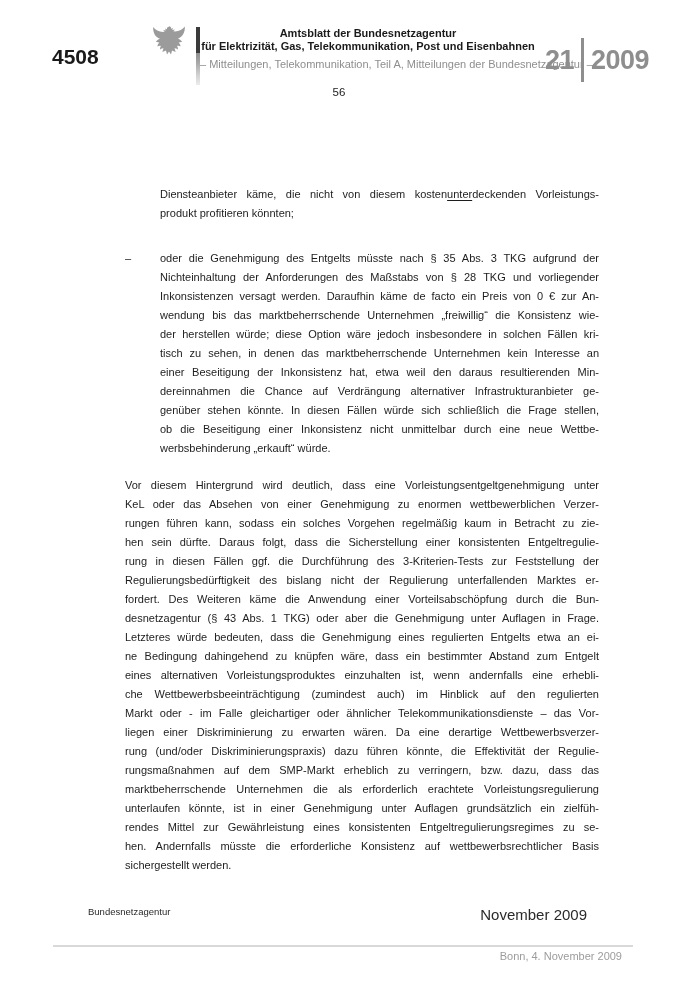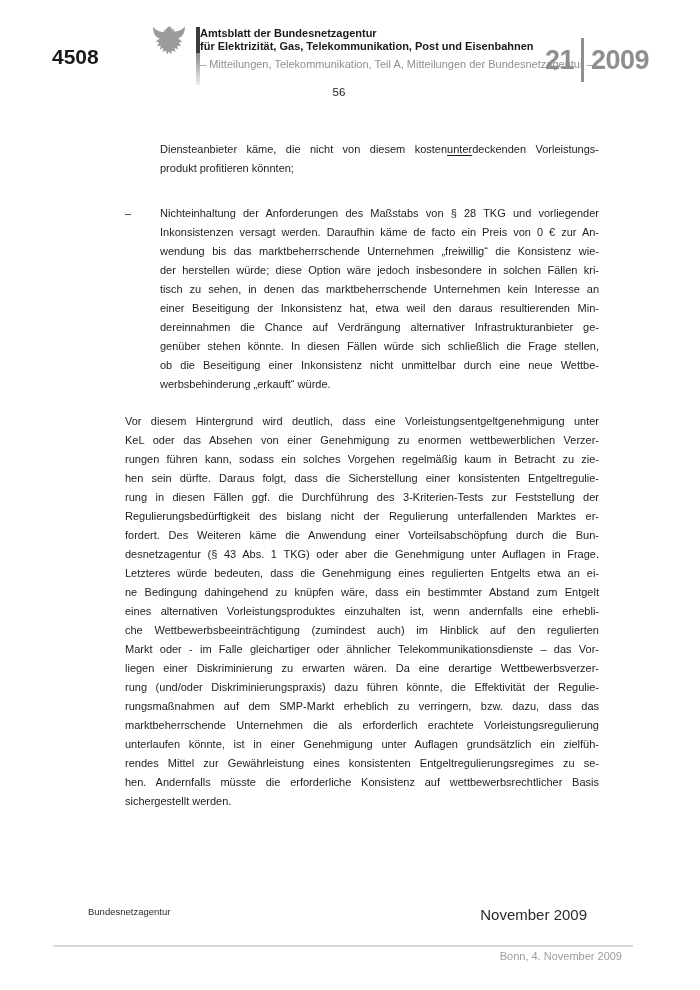--- a/index.html
+++ b/index.html
@@ -19,20 +19,21 @@
     font-size:21px; font-weight:bold; 
     color:#1a1a1a;
   }
   .eagle { position:absolute; left:149px; top:21px; width:40px; height:42px; }
   .vbar {
     position:absolute; left:196px; top:27px; width:4px; height:58px;
     background:linear-gradient(to bottom,#3a3a3a 0%,#3a3a3a 45%,#8f8f8f 45%,#a8a8a8 62%,#d0d0d0 82%,#ececec 100%);
   }
   .masthead {
     position:absolute; left:200px; top:27px; width:336px;
+    text-align:center;
   }
   .masthead .t1, .masthead .t2 {
     font-size:11px; font-weight:bold; line-height:12.5px; color:#1a1a1a;
     white-space:nowrap;
   }
   .masthead .sub {
     margin-top:6px; font-size:11px; line-height:13px; color:#8e8e8e;
     white-space:nowrap;
   }
   .issue {
@@ -44,21 +45,21 @@
   .issue-bar { width:3px; height:44px; background:#8e8e8e; }
   .pageno {
     position:absolute; left:0; top:86px; width:678px;
     text-align:center; font-size:11.5px; color:#1d1d1d;
   }
   
   .body-text {
     position:absolute; left:125px; top:140px; width:474px;
     font-size:11px; line-height:19px; color:#1d1d1d;
   }
-  .block { position:relative; }
+  .block { position:relative;margin-top:45px; }
   .block.indent, .block.bullet { padding-left:35px; }
   .block.bullet + .block, .block + .block.bullet { }
   .block.gap26 { margin-top:26px; }
   .block.gap18 { margin-top:18px; }
   .marker { position:absolute; left:0; top:0; line-height:19px; }
   .tline {
     height:19px; overflow:hidden;
     text-align:justify; text-align-last:justify;
     white-space:normal;
   }
@@ -97,20 +98,21 @@
 
   <div class="pageno">56</div>
 
   <div class="body-text">
       <div class="block indent">
         <div class="tline"><span>Diensteanbieter käme, die nicht von diesem kosten</span><span class="u">unter</span><span>deckenden Vorleistungs-</span></div>
         <div class="tline last">produkt profitieren könnten;</div>
       </div>
       <div class="block bullet gap26">
         <span class="marker">–</span>
+        <div class="tline">oder die Genehmigung des Entgelts müsste nach § 35 Abs. 3 TKG aufgrund der</div>
         <div class="tline">Nichteinhaltung der Anforderungen des Maßstabs von § 28 TKG und vorliegender</div>
         <div class="tline">Inkonsistenzen versagt werden. Daraufhin käme de facto ein Preis von 0 € zur An-</div>
         <div class="tline">wendung bis das marktbeherrschende Unternehmen „freiwillig“ die Konsistenz wie-</div>
         <div class="tline">der herstellen würde; diese Option wäre jedoch insbesondere in solchen Fällen kri-</div>
         <div class="tline">tisch zu sehen, in denen das marktbeherrschende Unternehmen kein Interesse an</div>
         <div class="tline">einer Beseitigung der Inkonsistenz hat, etwa weil den daraus resultierenden Min-</div>
         <div class="tline">dereinnahmen die Chance auf Verdrängung alternativer Infrastrukturanbieter ge-</div>
         <div class="tline">genüber stehen könnte. In diesen Fällen würde sich schließlich die Frage stellen,</div>
         <div class="tline">ob die Beseitigung einer Inkonsistenz nicht unmittelbar durch eine neue Wettbe-</div>
         <div class="tline last">werbsbehinderung „erkauft“ würde.</div>

